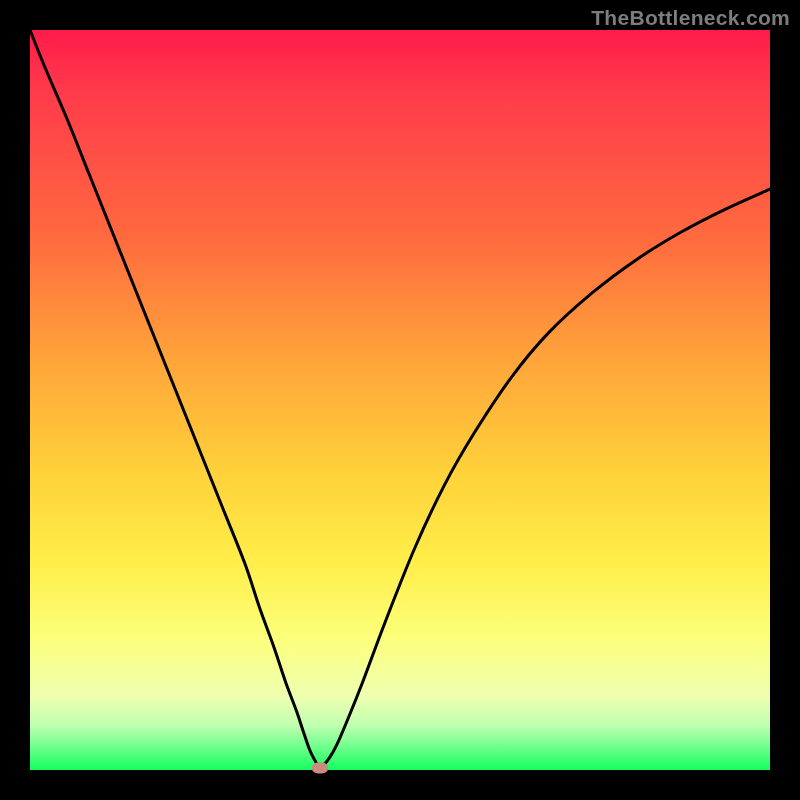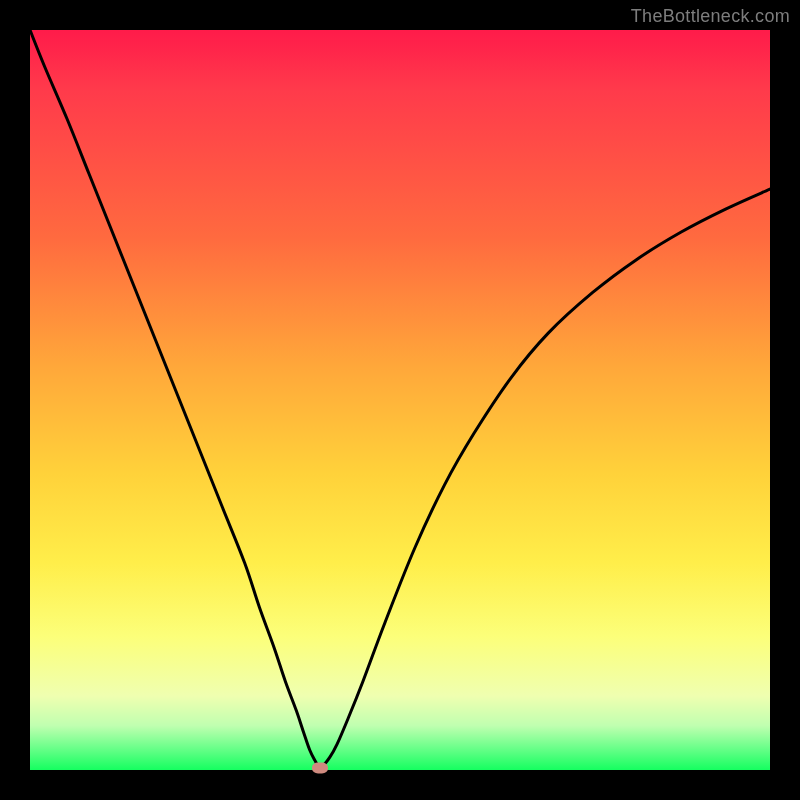--- a/index.html
+++ b/index.html
@@ -39,22 +39,22 @@
       #c0ffb0 94%,
       #6bff8a 97%,
       #15ff60 100%
     );
   }
   .watermark {
     position: absolute;
     top: 6px;
     right: 10px;
     color: #7d7d7d;
-    font-size: 18px;
-    font-weight: 400;
+    font-size: 21px;
+    font-weight: 700;
     letter-spacing: 0.3px;
   }
   svg.curve {
     position: absolute;
     left: 0;
     top: 0;
     width: 740px;
     height: 740px;
   }
   .marker {

